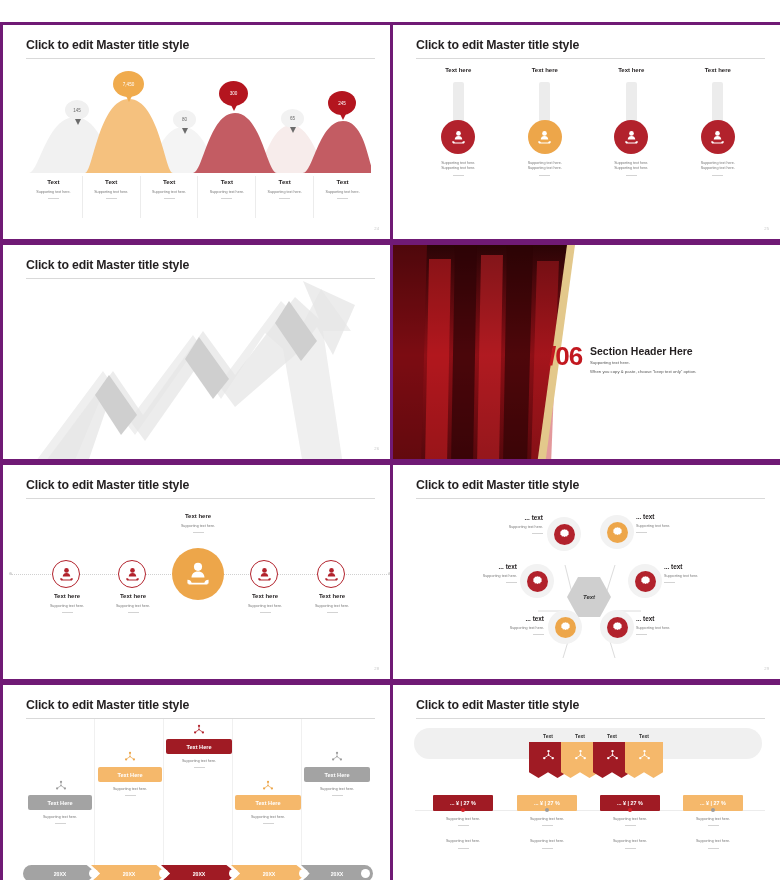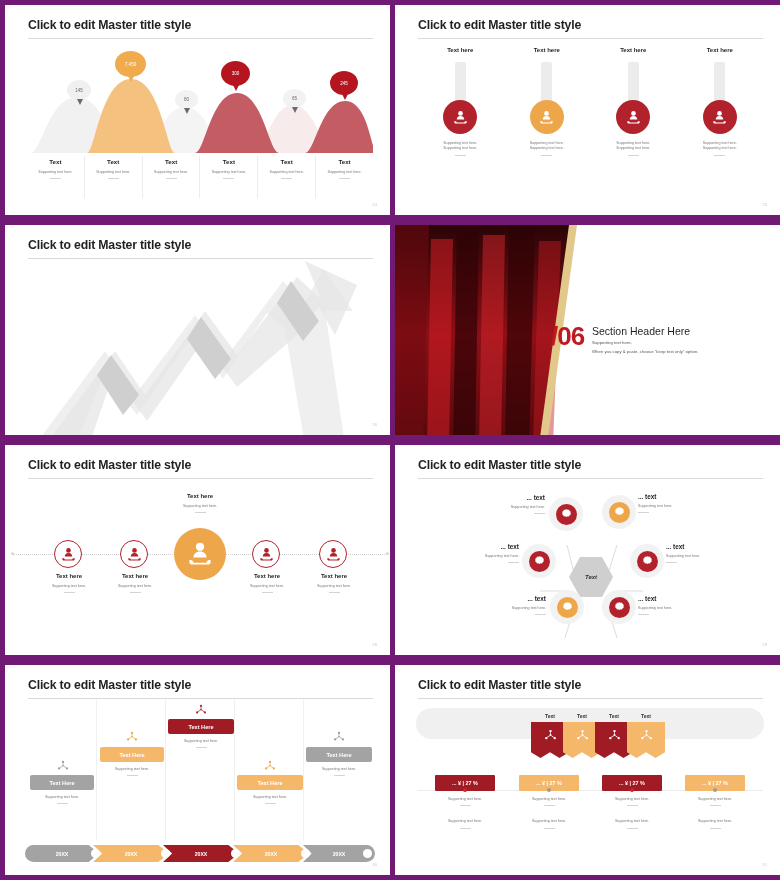--- a/index.html
+++ b/index.html
@@ -3,21 +3,21 @@
 <meta charset="utf-8">
 <style>
   * { box-sizing: border-box; margin:0; padding:0; }
   body {
     width:780px; height:880px;
     background:#ffffff;
     font-family:"Liberation Sans", sans-serif;
     overflow:hidden;
   }
   .grid { display:grid; grid-template-columns:390px 390px; grid-template-rows:220px 220px 220px 220px; width:780px; height:880px; }
-  .slide { position:relative; width:400px; height:220px; background:#fff; border:5px solid #701a75; overflow:hidden; }
+  .slide { position:relative; width:400px; height:220px; background:#fff; border:3px solid #701a75; overflow:hidden;margin-top:22px; }
 
   .title {
     position:absolute; left:23px; top:13px;
     font-size:12.3px; font-weight:bold; color:#231f20; letter-spacing:-0.2px;
     white-space:nowrap;
   }
   .title-rule { position:absolute; left:23px; right:22px; top:33px; height:1px; background:#d9d9d9; }
   .pagenum { position:absolute; right:18px; bottom:8px; font-size:4.2px; color:#c9c9c9; }
 
   
@@ -258,21 +258,21 @@
     <polygon points="62,0 84,0 80,220 58,220" fill="#2d0305" opacity=".7"></polygon>
     <polygon points="88,10 110,10 106,220 84,220" fill="#d4252b" opacity=".5"></polygon>
     <polygon points="114,0 140,0 134,220 110,220" fill="#2d0305" opacity=".65"></polygon>
     <polygon points="144,16 166,16 158,220 138,220" fill="#c21d23" opacity=".45"></polygon>
     <polygon points="174,0 182,0 152,220 144,220" fill="#e3c88b"></polygon>
   </svg>
 
   <div style="position:absolute;left:156px;top:96px;">
     <span style="font-size:26px;font-weight:bold;color:#c2181f;letter-spacing:-1px;">/06</span>
   </div>
-  <div style="position:absolute;left:197px;top:100px;font-size:10.5px;font-weight:normal;color:#231f20;">Section Header Here</div>
+  <div style="position:absolute;left:197px;top:100px;font-size:10.5px;font-weight:bold;color:#231f20;">Section Header Here</div>
   <div style="position:absolute;left:197px;top:115px;font-size:4.3px;color:#555;">Supporting text here.</div>
   <div style="position:absolute;left:197px;top:124px;font-size:4.3px;color:#555;">When you copy &amp; paste, choose "keep text only" option.</div>
 </div>
 
 <div class="slide">
   <div class="title">Click to edit Master title style</div>
   <div class="title-rule"></div>
 
   <div style="position:absolute;left:8px;right:8px;top:109px;border-top:1px dotted #d0d0d0;"></div>
   <div style="position:absolute;left:6px;top:107px;width:3px;height:3px;border-radius:50%;background:#d8d8d8"></div>

